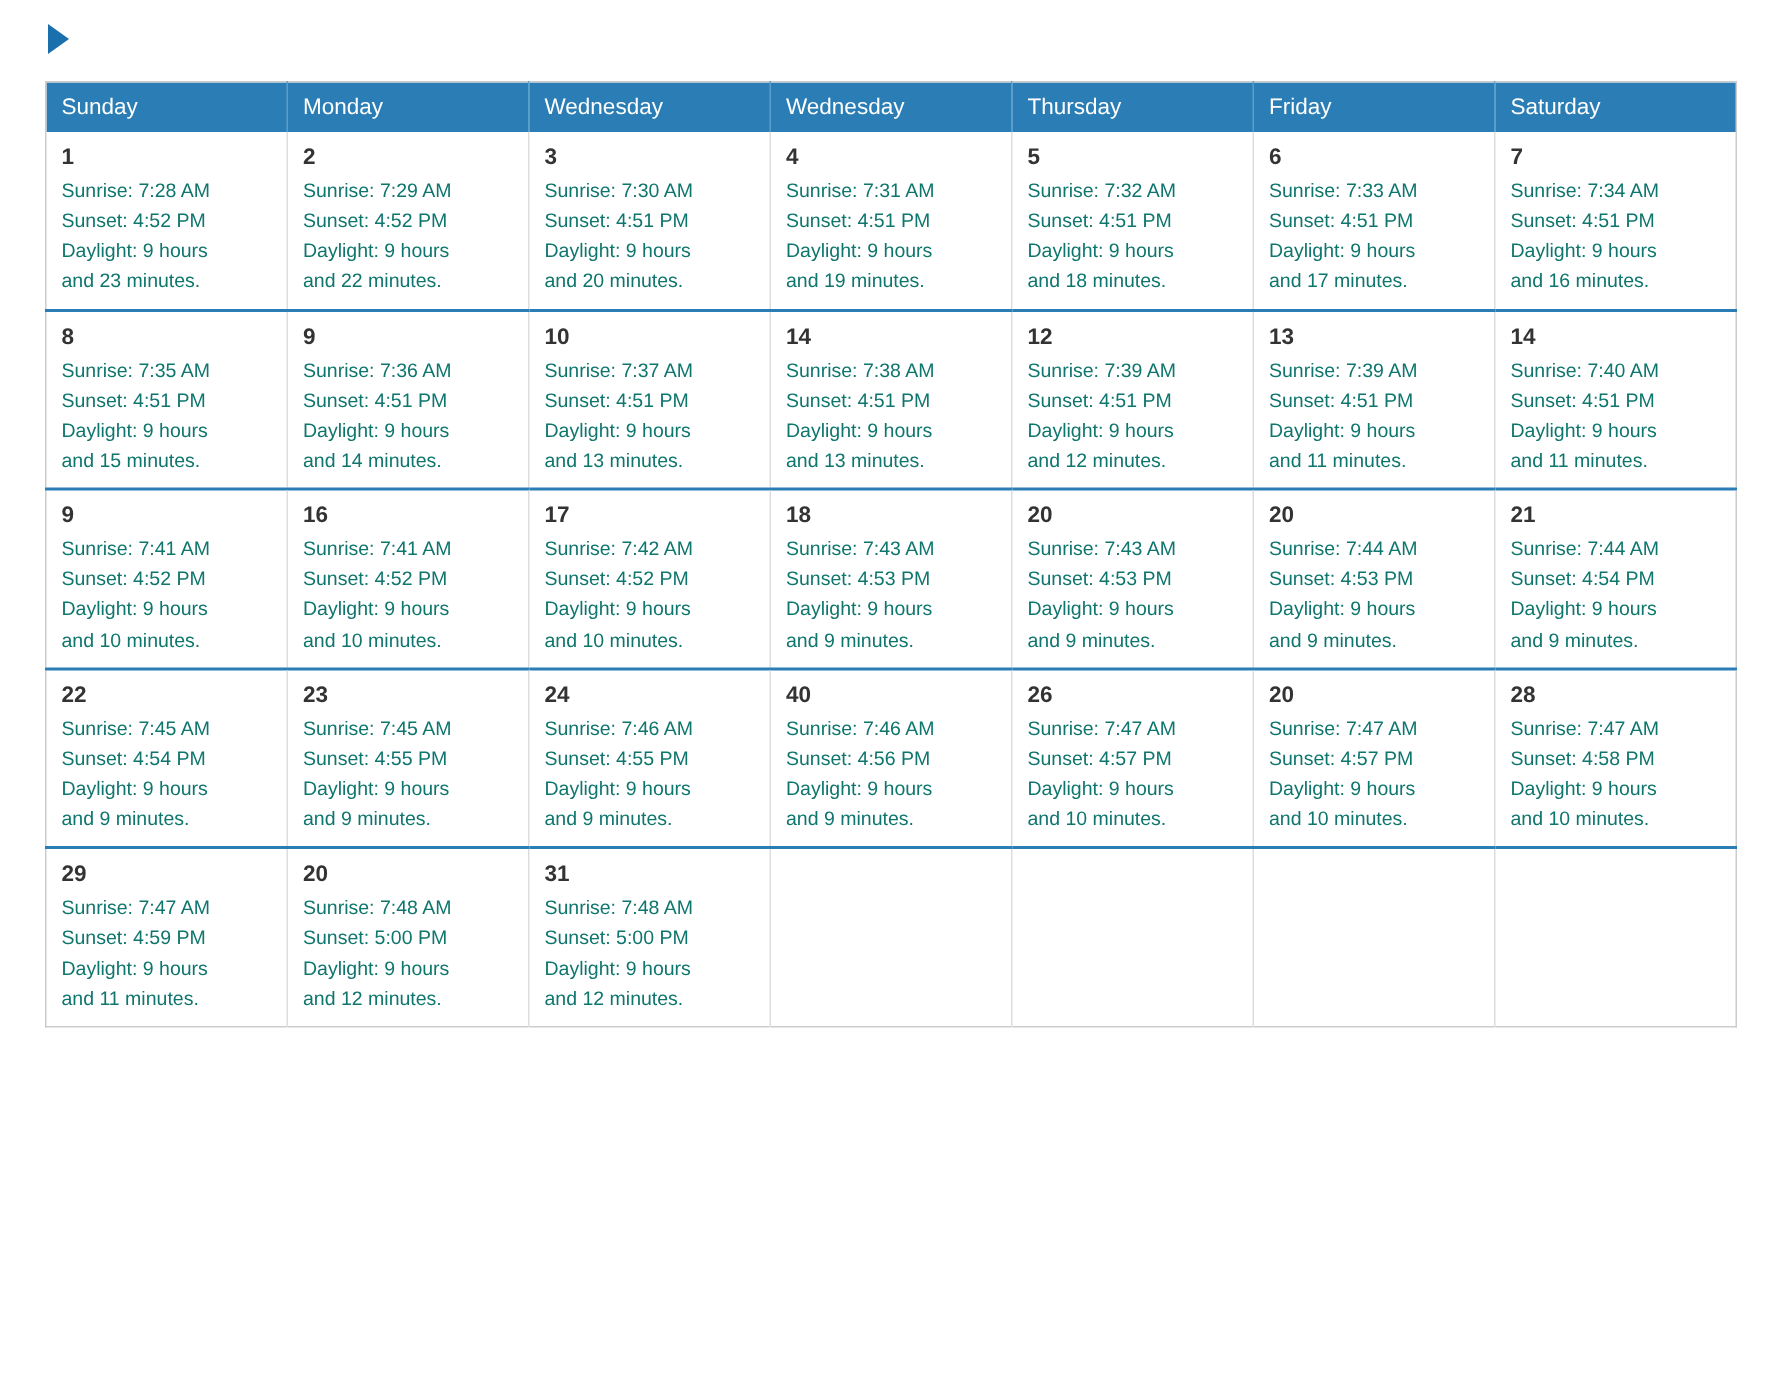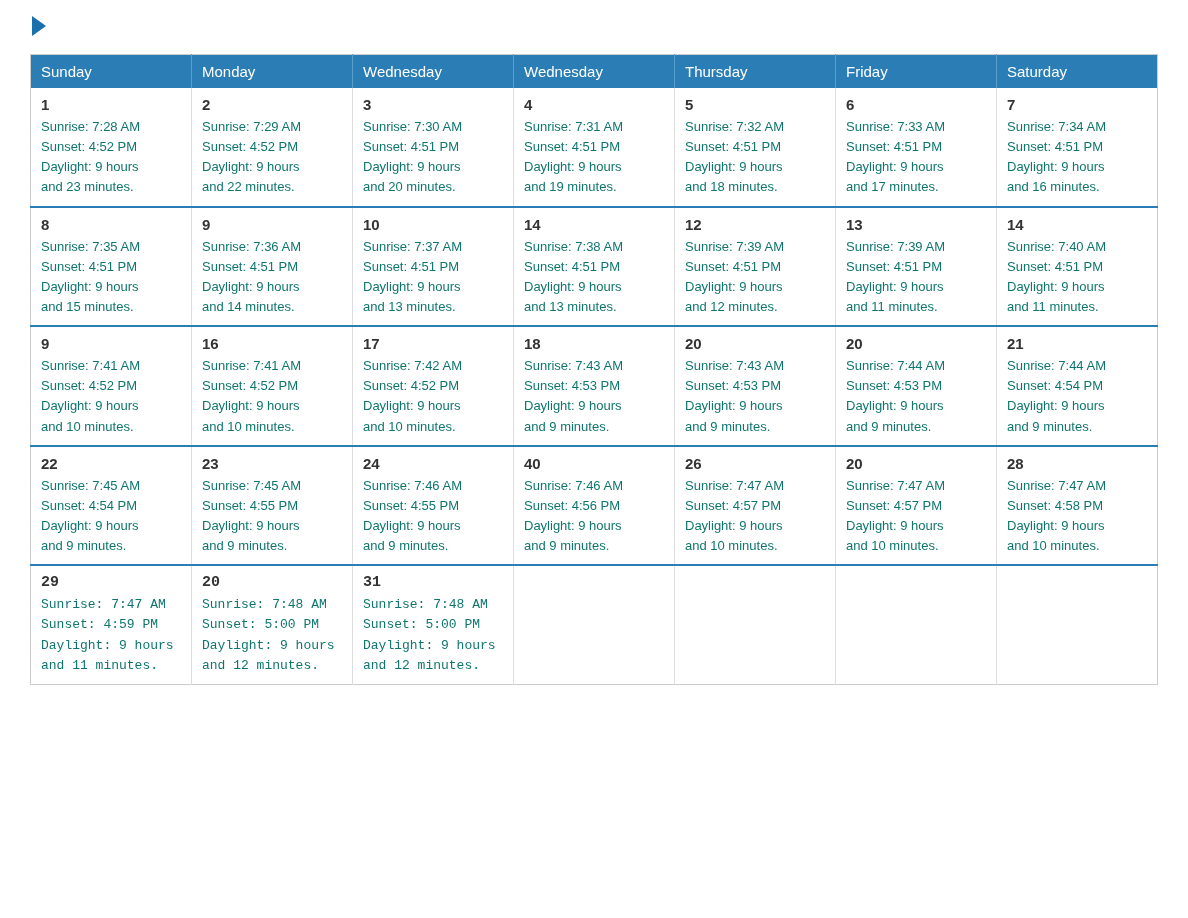--- a/index.html
+++ b/index.html
@@ -102,21 +102,20 @@
       color: #333;
       min-height: 100px;
     }
 
     .calendar-table td:last-child {
       border-right: none;
     }
 
     .calendar-table tr:last-child td {
       border-bottom: none;
-      font-family: Liberation Mono, monospace;
     }
 
     .day-number {
       font-size: 15px;
       font-weight: bold;
       margin-bottom: 4px;
       display: block;
     }
 
     .day-info {

